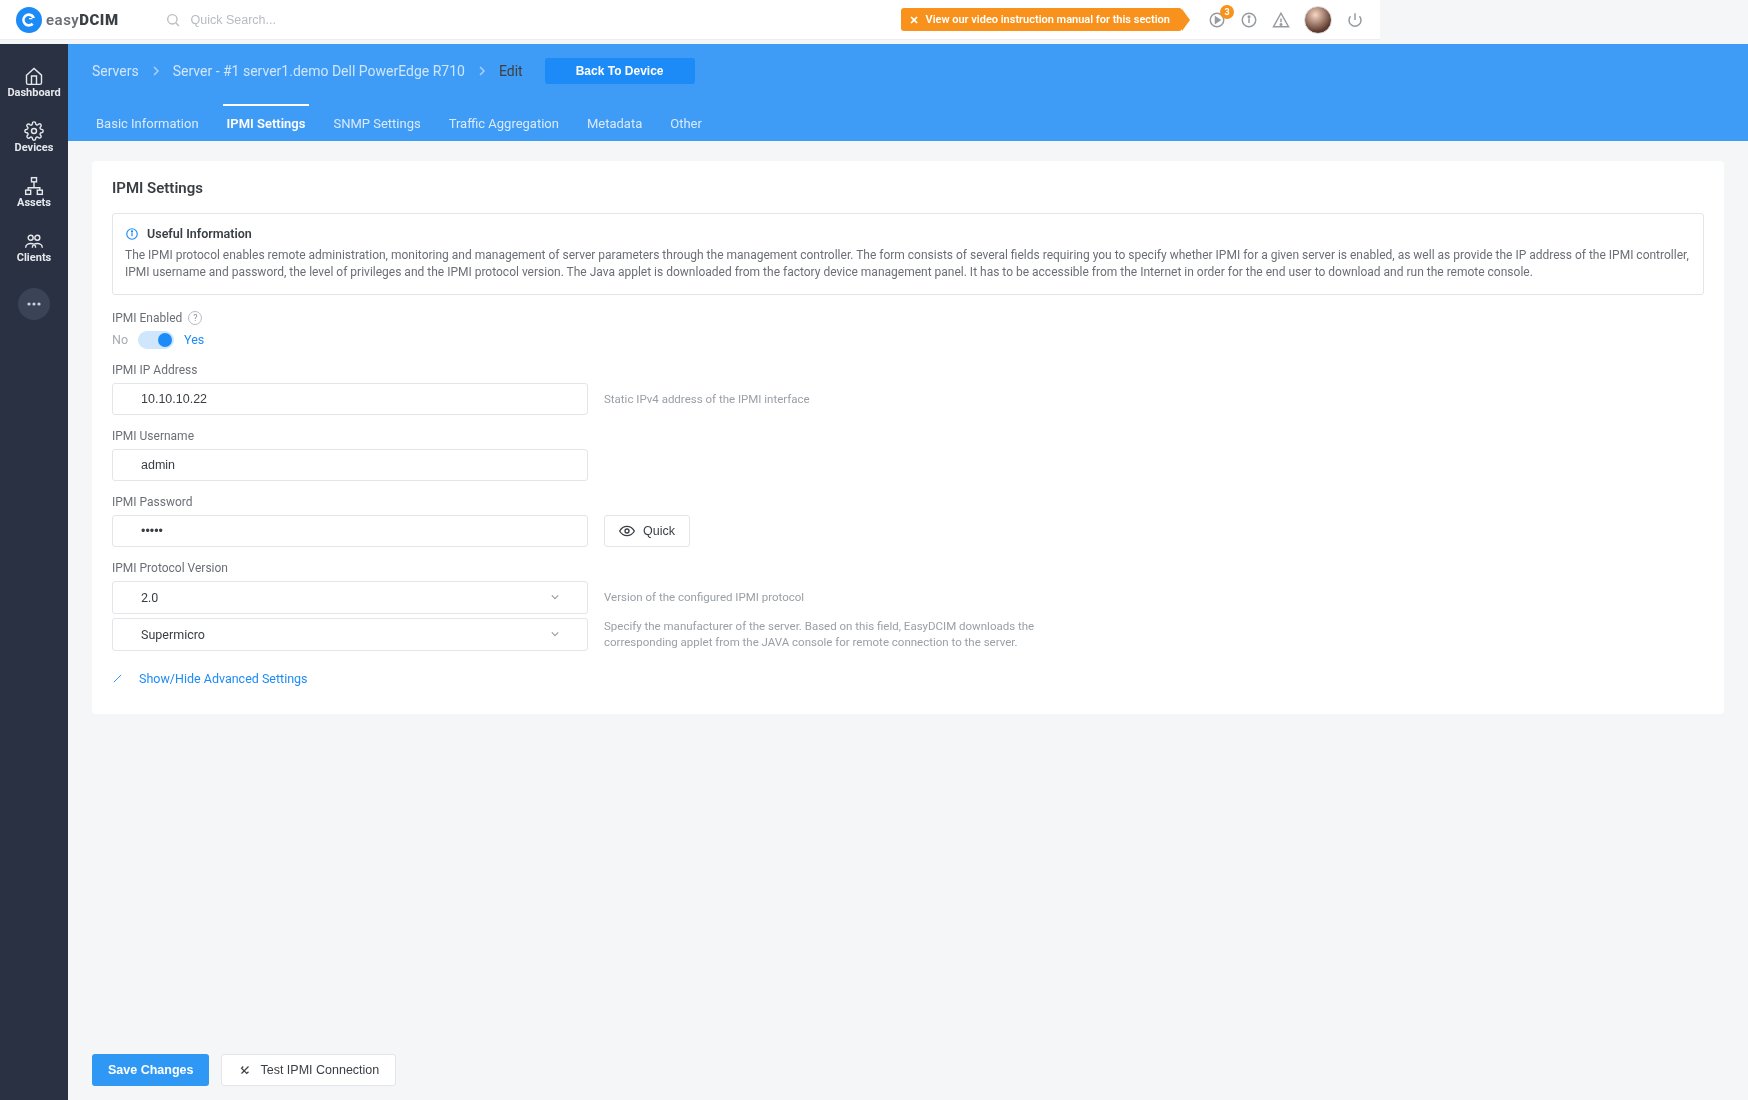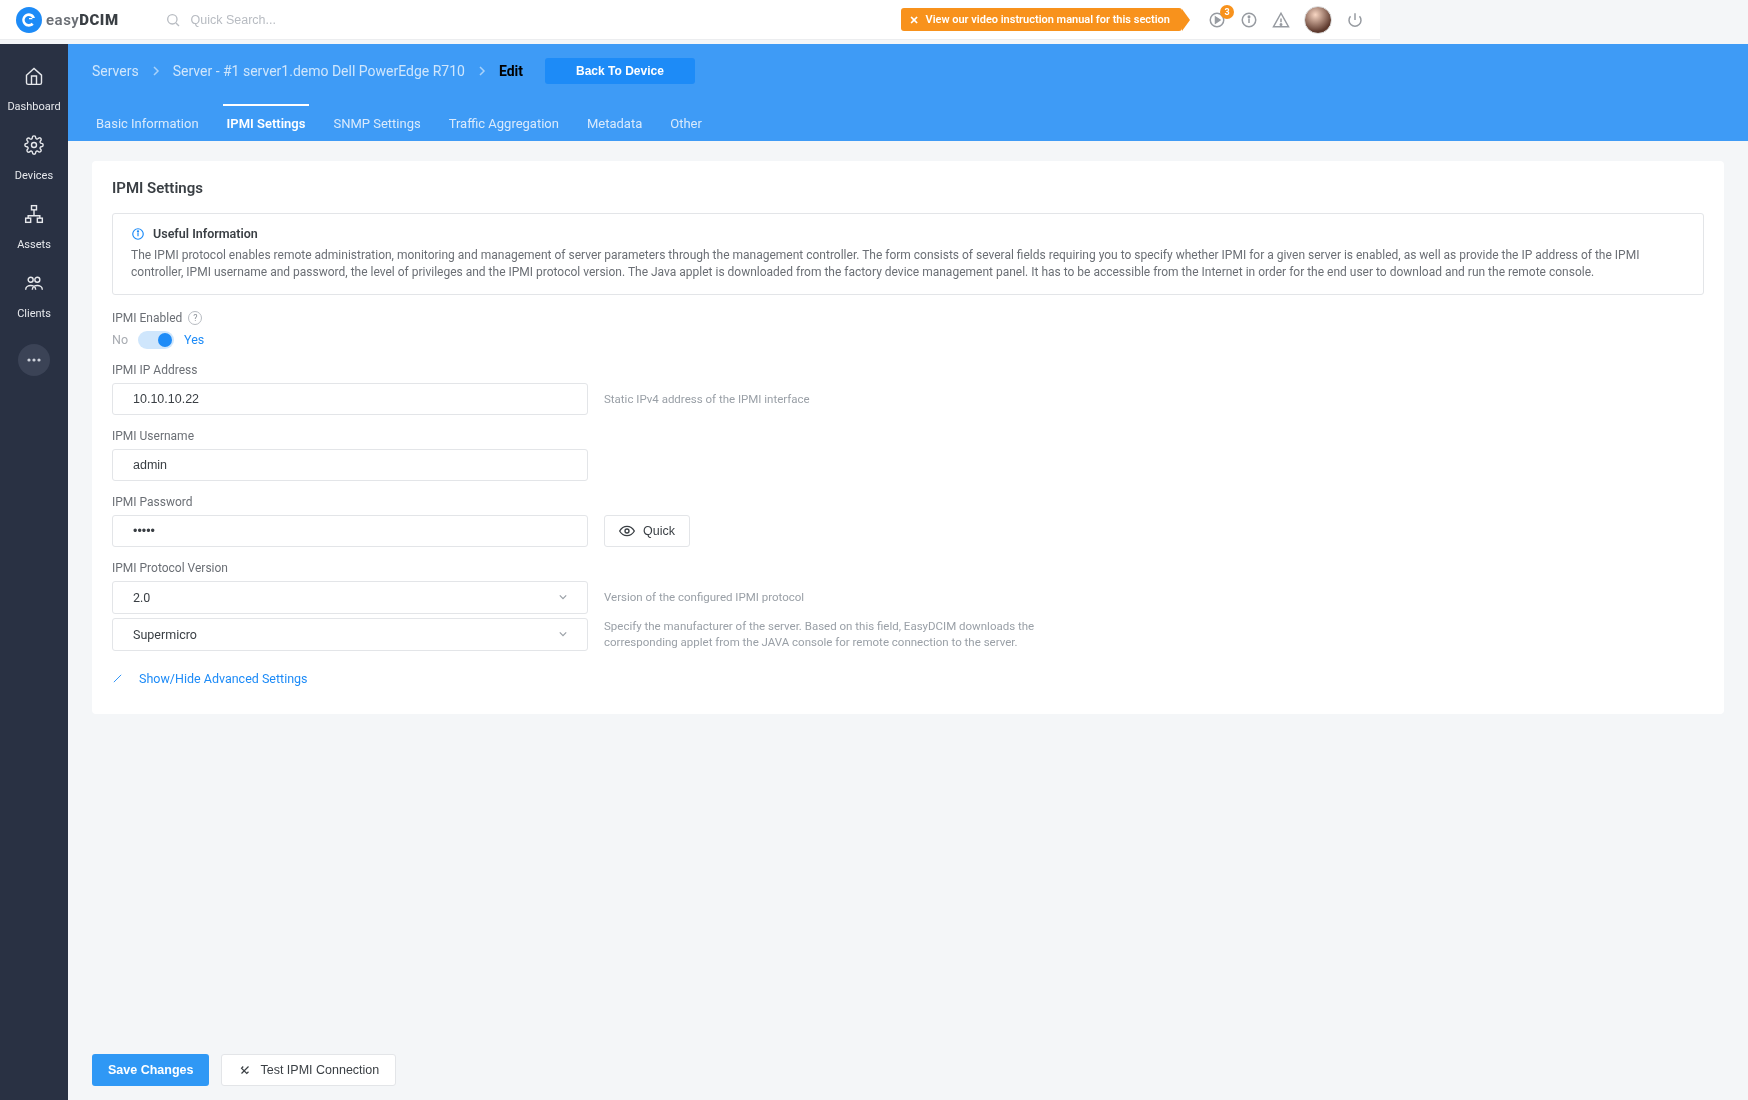--- a/index.html
+++ b/index.html
@@ -20,61 +20,61 @@
     .top-right { margin-left: auto; display: flex; align-items: center; gap: 14px; }
     .orange-pill { background: #f8921c; color: #fff; font-size: 11px; font-weight: 600; padding: 5px 12px 5px 24px; border-radius: 3px; position: relative; display: flex; align-items: center; cursor: pointer; }
     .orange-pill::after { content: ""; position: absolute; right: -8px; top: 50%; transform: translateY(-50%); border-left: 8px solid #f8921c; border-top: 11px solid transparent; border-bottom: 11px solid transparent; }
     .orange-pill .x { position: absolute; left: 8px; top: 50%; transform: translateY(-50%); font-size: 11px; }
     .top-icon { width: 18px; height: 18px; color: #979ba1; cursor: pointer; position: relative; }
     .badge-dot { position: absolute; top: -6px; right: -8px; background: #f8921c; color: #fff; font-size: 9px; font-weight: 700; border-radius: 8px; min-width: 14px; height: 14px; display: flex; align-items: center; justify-content: center; }
     .avatar { width: 28px; height: 28px; border-radius: 50%; background: radial-gradient(circle at 40% 30%, #f8d6c3, #5e3a2e 70%); border: 1px solid #ddd; }
 
     
     .sidebar { position: absolute; left: 0; top: 44px; bottom: 0; width: 68px; background: #293143; color: #e6e8ec; display: flex; flex-direction: column; align-items: center; padding-top: 14px; gap: 6px; }
-    .side-item { width: 68px; display: flex; flex-direction: column; align-items: center; gap: 14px; padding: 8px 0; cursor: pointer; }
+    .side-item { width: 68px; display: flex; flex-direction: column; align-items: center; gap: 0; padding: 8px 0; cursor: pointer; font-weight: bold; }
     .side-item span { font-size: 11px; }
     .side-item svg { width: 20px; height: 20px; }
     .more-btn { margin-top: 10px; width: 32px; height: 32px; border-radius: 50%; background: #3b4356; display: flex; align-items: center; justify-content: center; cursor: pointer; }
 
     
     .main { position: absolute; left: 68px; right: 0; top: 44px; bottom: 0; display: flex; flex-direction: column; }
 
     
     .blue-head { background: #3e9bf6; color: #fff; padding: 14px 24px 0; }
     .breadcrumb { display: flex; align-items: center; gap: 12px; font-size: 14px; flex-wrap: wrap; }
     .breadcrumb a { color: #cfe6fc; text-decoration: none; }
     .breadcrumb svg { width: 10px; height: 10px; fill: #a9d2fa; }
-    .bc-current { color: #000000; font-weight: 700; }
+    .bc-current { color: #404040; font-weight: 400; }
     .back-btn { background: #1d8bf7; border: none; color: #fff; font-size: 12px; font-weight: 600; padding: 6px 31px; border-radius: 3px; margin-left: 10px; cursor: pointer; }
 
     .tabs { display: flex; gap: 20px; margin-top: 20px; }
     .tab { padding: 10px 4px; font-size: 13px; color: #d9eafc; cursor: pointer; border-top: 2px solid transparent; }
     .tab.active { color: #fff; font-weight: 600; border-top: 2px solid #fff; }
 
     
     .content { flex: 1; overflow: auto; padding: 20px 24px; }
     .card { background: #fff; border-radius: 4px; padding: 18px 20px 26px; }
     .card h2 { font-size: 15px; font-weight: 600; color: #3a3f44; margin-bottom: 16px; }
 
-    .info-box { border: 1px solid #e3e5e8; border-radius: 3px; padding: 12px 18px; margin-bottom: 16px; }
+    .info-box { border: 1px solid #e3e5e8; border-radius: 3px; padding: 12px 12px; margin-bottom: 16px; }
     .info-title { display: flex; align-items: center; gap: 8px; font-weight: 600; font-size: 12.5px; color: #3a3f44; margin-bottom: 6px; }
     .info-title svg { width: 14px; height: 14px; color: #1d8bf7; }
     .info-body { font-size: 12px; color: #6b6f75; line-height: 1.45; }
 
     .field-label { font-size: 12px; color: #6b6f75; margin-bottom: 6px; margin-top: 14px; display: flex; align-items: center; gap: 6px; }
     .help-q { width: 14px; height: 14px; border: 1px solid #b8bcc2; border-radius: 50%; display: inline-flex; align-items: center; justify-content: center; font-size: 9px; color: #8a8f96; }
 
     .toggle-row { display: flex; align-items: center; gap: 10px; font-size: 12.5px; margin-top: 6px; }
     .toggle-row .no { color: #a8acb2; }
     .toggle-row .yes { color: #1d8bf7; }
     .toggle { width: 36px; height: 18px; background: #cfe6fc; border-radius: 10px; position: relative; cursor: pointer; }
     .toggle .knob { position: absolute; right: 2px; top: 2px; width: 14px; height: 14px; background: #1d8bf7; border-radius: 50%; }
 
     .field-row { display: flex; align-items: center; gap: 16px; margin-top: 4px; }
-    .field-row input, .field-row .select { width: 476px; padding: 8px 20px; border: 1px solid #e3e5e8; border-radius: 3px; font-size: 12.5px; color: #3a3f44; background: #fff; outline: none; }
+    .field-row input, .field-row .select { width: 476px; padding: 8px 28px; border: 1px solid #e3e5e8; border-radius: 3px; font-size: 12.5px; color: #3a3f44; background: #fff; outline: none; }
     .field-row .select { display: flex; align-items: center; justify-content: space-between; cursor: pointer; }
     .hint { font-size: 11.5px; color: #9aa0a7; flex: 1; line-height: 1.4; max-width: 480px; }
     .show-btn { display: flex; align-items: center; gap: 8px; border: 1px solid #e3e5e8; background: #fff; padding: 8px 14px; border-radius: 3px; cursor: pointer; font-size: 12.5px; color: #3a3f44; }
 
     .adv-link { margin-top: 20px; font-size: 12.5px; color: #1d8bf7; cursor: pointer; display: inline-flex; align-items: center; gap: 16px; }
 
     
     .footer { padding: 14px 24px; display: flex; gap: 12px; border-top: 0 solid #e3e5e8; }
     .btn-primary { background: #2f98f5; color: #fff; border: none; padding: 9px 16px; font-size: 12.5px; font-weight: 600; border-radius: 3px; cursor: pointer; }
     .btn-secondary { background: #fff; color: #3a3f44; border: 1px solid #e3e5e8; padding: 8px 16px; font-size: 12.5px; border-radius: 3px; cursor: pointer; display: flex; align-items: center; gap: 8px; }

